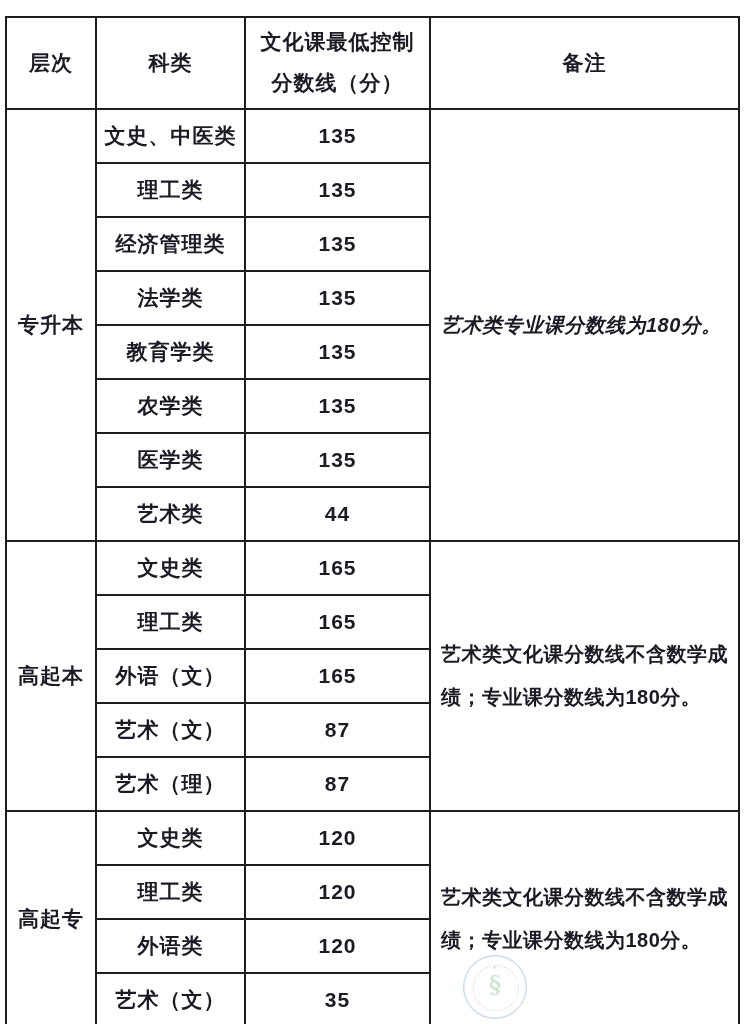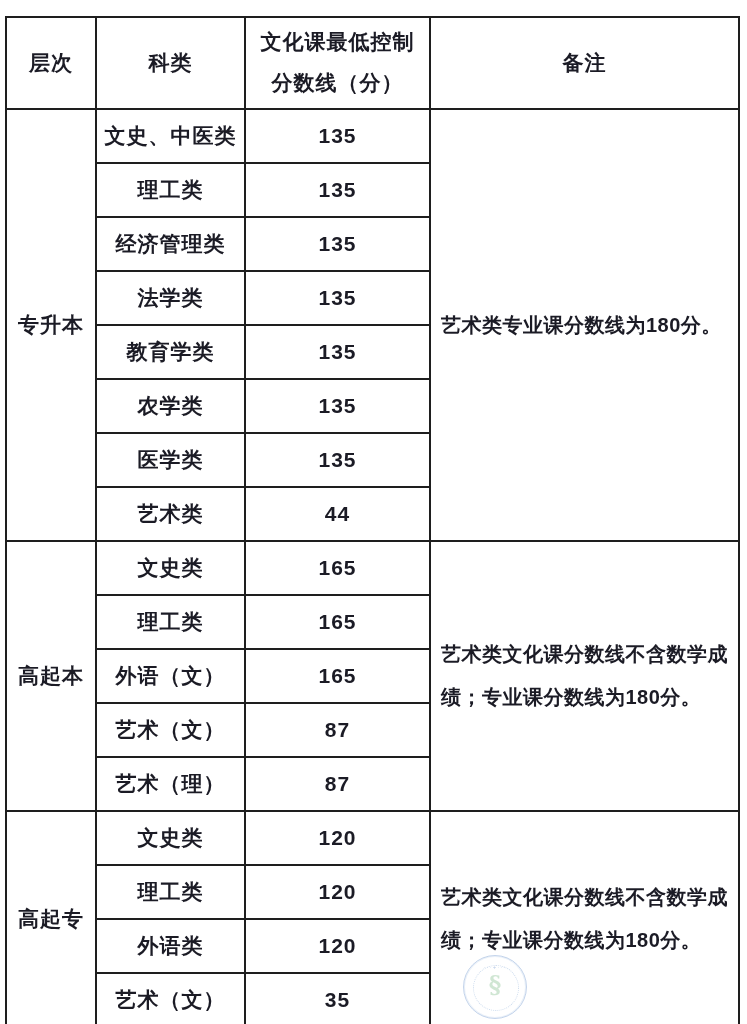--- a/index.html
+++ b/index.html
@@ -26,21 +26,21 @@
   col.c-score{width:185px;}
   col.c-remark{width:309px;}
   tr.header-row{height:92px;}
   tr.data-row{height:54px;}
   .score-num{font-size:22px;letter-spacing:1px;}
   .hdr-score .line{display:block;line-height:1.95;}
   td.remark-cell{
     text-align:left;padding:0 10px;line-height:2.15;font-size:20px;
     letter-spacing:0.5px;
   }
-  td.remark-cell.one-line{white-space:nowrap;}
+  td.remark-cell.one-line{white-space:nowrap;font-style:italic;}
   
   .seal{
     position:absolute;left:463px;top:955px;width:62px;height:62px;
     border-radius:50%;
     border:1px solid rgba(110,150,205,0.55);
     box-shadow:inset 0 0 0 1px rgba(140,175,220,0.25);
     opacity:0.75;pointer-events:none;
   }
   .seal .seal-inner{
     position:absolute;left:9px;top:9px;width:44px;height:44px;border-radius:50%;

